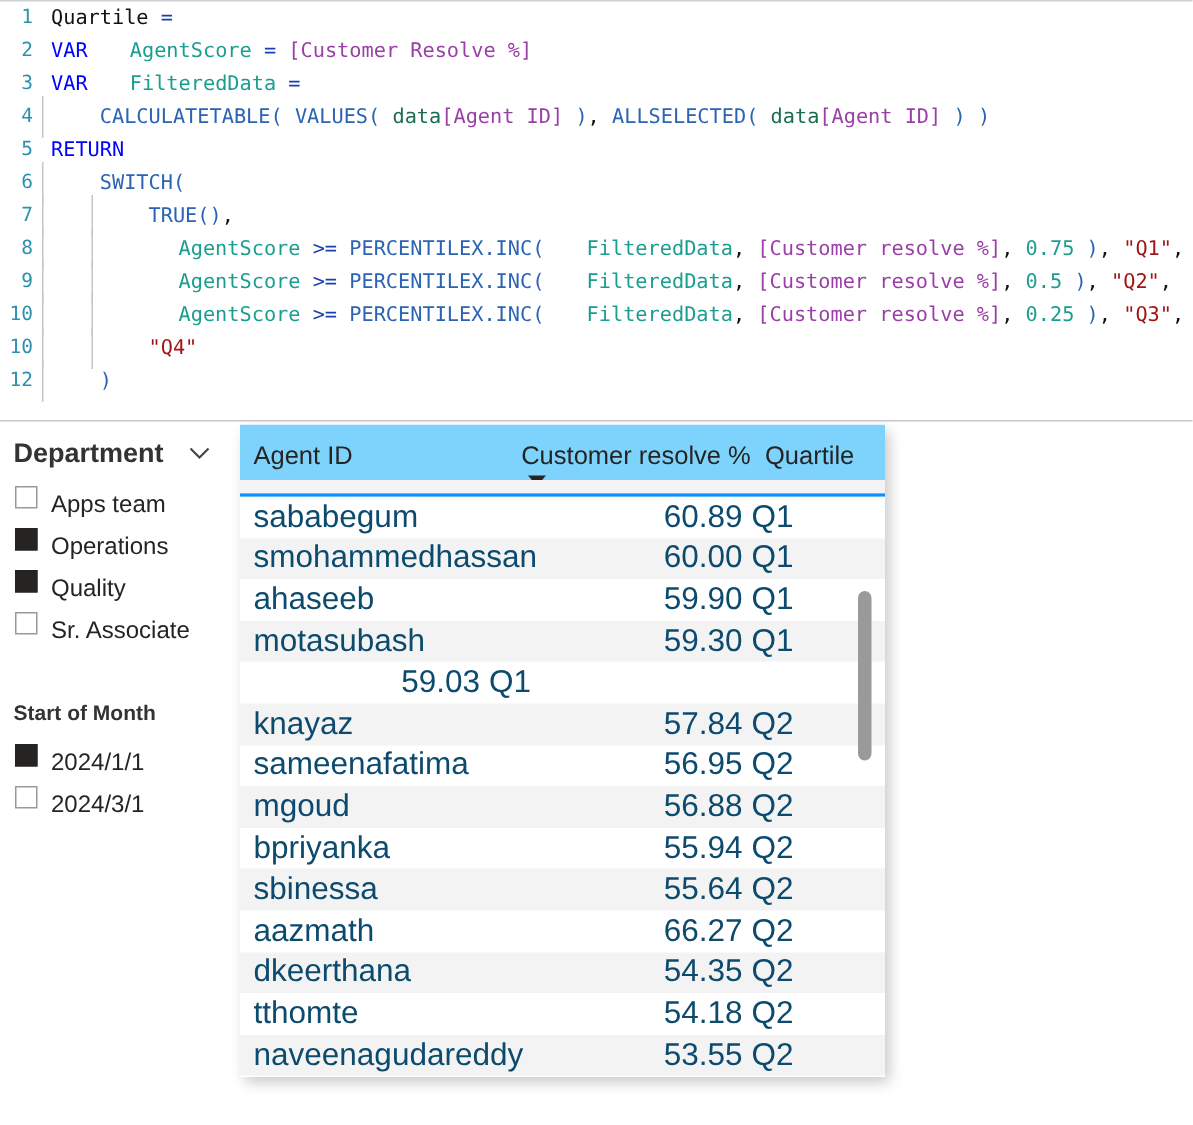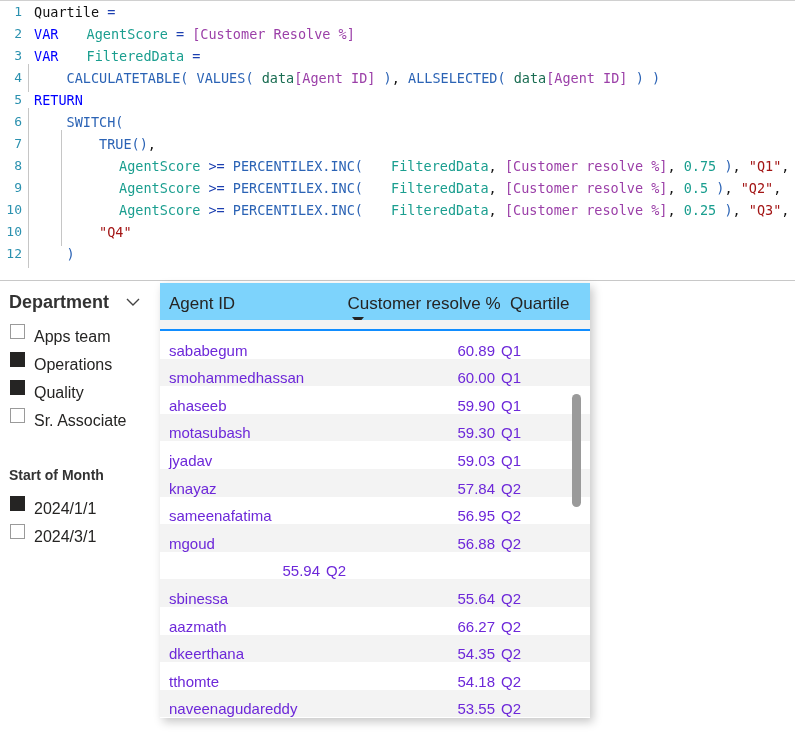--- a/index.html
+++ b/index.html
@@ -225,23 +225,23 @@
     color: #252423;
   }
   .tbl-body {
     position: relative;
     height: 387px;
     overflow: hidden;
   }
   .tr {
     display: flex;
     height: 27.6px;
-    align-items: flex-end;
-    font-size: 15px;
-    color: #6d28d9;
+    align-items: center;
+    font-size: 21px;
+    color: #0c4a6e;
   }
   .tr.alt { background: #f3f3f3; }
   .td-agent { width: 175px; padding-left: 9px; box-sizing: border-box; white-space: nowrap; }
   .td-score { width: 160px; text-align: right; box-sizing: border-box; }
   .td-quart { width: 80px; padding-left: 6px; box-sizing: border-box; }
 
   #tbl-scrollbar {
     position: absolute;
     right: 9px;
     top: 55px;
@@ -406,40 +406,40 @@
       <div class="td-agent">ahaseeb</div>
       <div class="td-score">59.90</div>
       <div class="td-quart">Q1</div>
     </div>
     <div class="tr alt">
       <div class="td-agent">motasubash</div>
       <div class="td-score">59.30</div>
       <div class="td-quart">Q1</div>
     </div>
     <div class="tr">
-      <div class="td-agent">jyadav</div>
       <div class="td-score">59.03</div>
       <div class="td-quart">Q1</div>
     </div>
     <div class="tr alt">
       <div class="td-agent">knayaz</div>
       <div class="td-score">57.84</div>
       <div class="td-quart">Q2</div>
     </div>
     <div class="tr">
       <div class="td-agent">sameenafatima</div>
       <div class="td-score">56.95</div>
       <div class="td-quart">Q2</div>
     </div>
     <div class="tr alt">
       <div class="td-agent">mgoud</div>
       <div class="td-score">56.88</div>
       <div class="td-quart">Q2</div>
     </div>
     <div class="tr">
+      <div class="td-agent">bpriyanka</div>
       <div class="td-score">55.94</div>
       <div class="td-quart">Q2</div>
     </div>
     <div class="tr alt">
       <div class="td-agent">sbinessa</div>
       <div class="td-score">55.64</div>
       <div class="td-quart">Q2</div>
     </div>
     <div class="tr">
       <div class="td-agent">aazmath</div>

